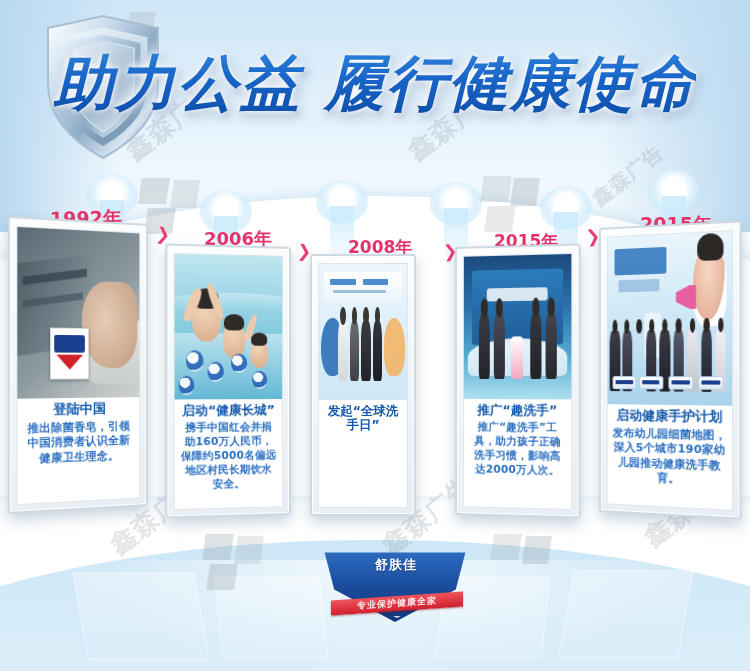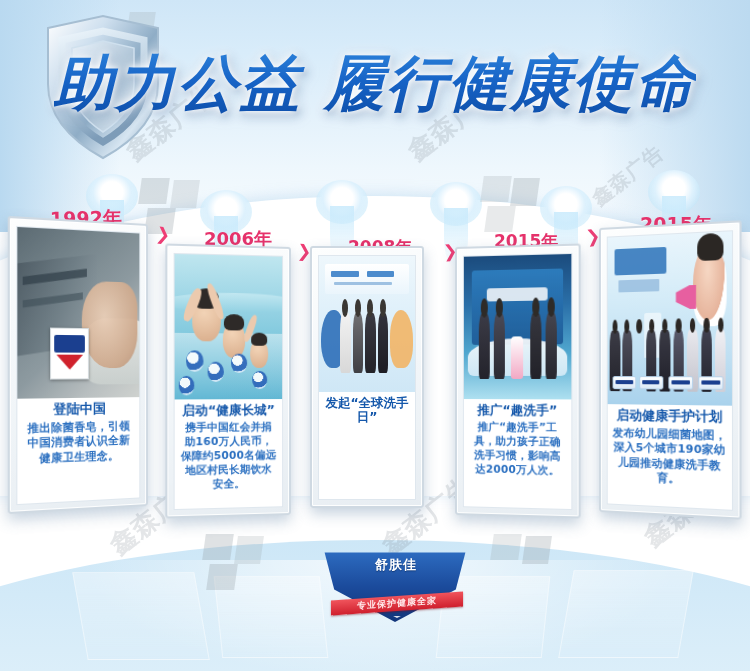--- a/index.html
+++ b/index.html
@@ -320,21 +320,21 @@
         <div class="logo-dot" style="left:72%;top:80%;width:14%;height:13%;"></div>
         <div class="logo-dot" style="left:4%;top:84%;width:14%;height:13%;"></div>
       </div>
       <div class="cap">
         <div class="cap-title" style="font-size:12.5px;">启动“健康长城”</div>
         <div class="cap-body" style="font-size:10.5px;">携手中国红会并捐助160万人民币，保障约5000名偏远地区村民长期饮水安全。</div>
       </div>
     </div>
   </div>
 
-  <div class="panel" style="left:310px;top:246px;width:114px;height:262px;">
+  <div class="panel" style="left:310px;top:254px;width:106px;height:262px;">
     <div class="inner">
       <div class="ph p3" style="height:136px;">
         <div class="banner"></div>
           <div class="btext"></div>
           <div class="btext2"></div>
           <div class="btext3"></div>
         <div class="whale"></div>
           <div class="bear"></div>
         <div class="person" style="left:22%;background:linear-gradient(180deg,#f2f2f2,#d8d8d8);"></div>
         <div class="person" style="left:35%;background:linear-gradient(180deg,#6f6f72,#3f3f44);"></div>

